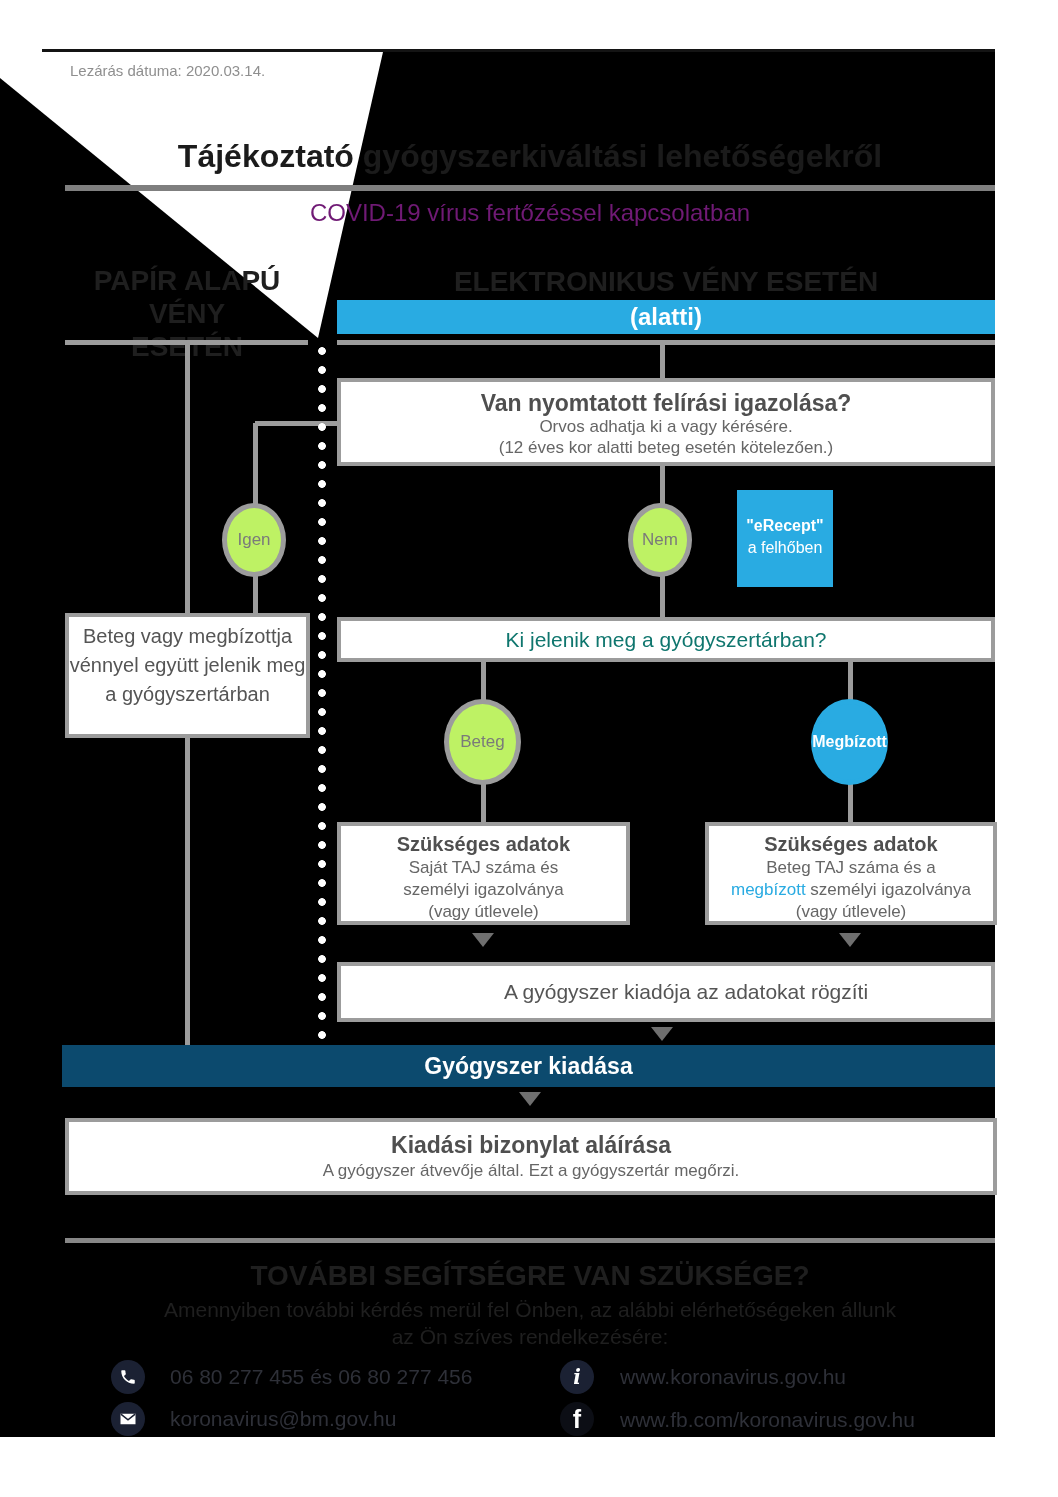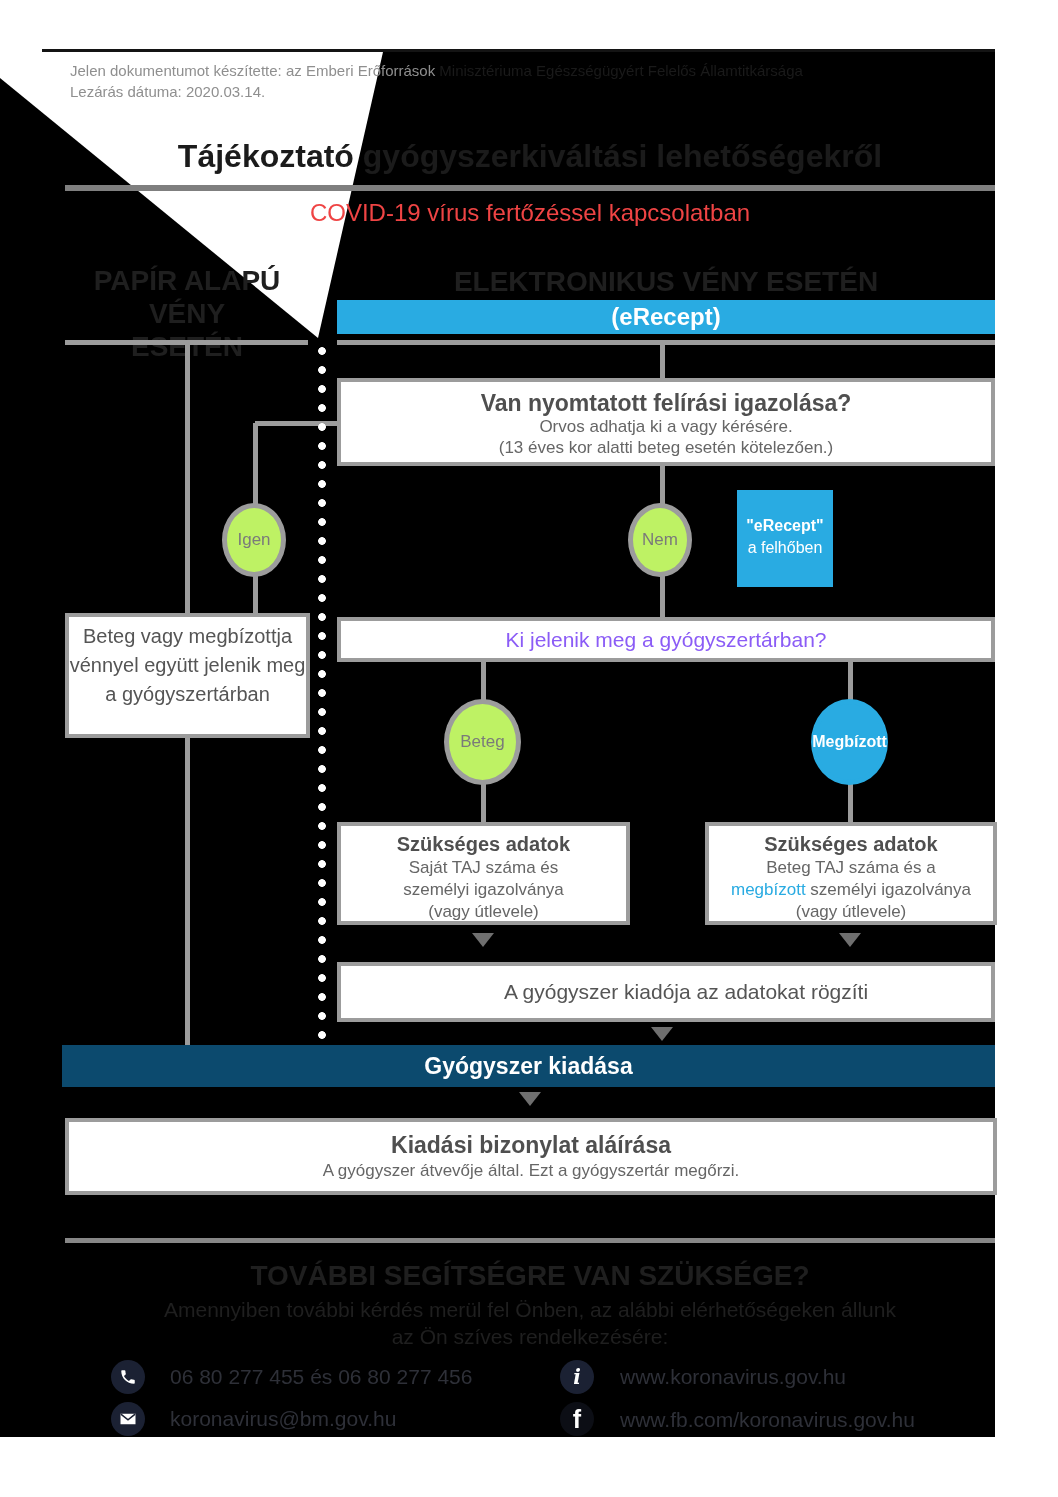--- a/index.html
+++ b/index.html
@@ -10,21 +10,21 @@
   #black-area{left:0;top:52px;width:995px;height:1385px;background:#000;}
   #white-funnel{left:0;top:52px;width:995px;height:290px;background:#fff;
       clip-path:polygon(0 0,383px 0,318px 286px,0 26px);}
   #top-rule{left:42px;top:49px;width:953px;height:3px;background:#141414;}
   
   #credit{left:70px;top:60px;width:900px;font-size:15px;line-height:21px;}
   .credit-gray{color:#8f8f8f;}
   .credit-dark{color:#1a1a1a;}
   #doc-title{left:65px;top:138px;width:930px;text-align:center;font-size:32px;font-weight:bold;color:#1b1b1b;}
   #title-rule{left:65px;top:185px;width:930px;height:6px;background:#7f7f7f;}
-  #doc-subtitle{left:65px;top:199px;width:930px;text-align:center;font-size:24px;color:#ef4444;}
+  #doc-subtitle{left:65px;top:199px;width:930px;text-align:center;font-size:24px;color:#701a75;}
   
   #paper-header{left:52px;top:264px;width:270px;text-align:center;font-size:28px;font-weight:bold;
       color:#1f1f1f;line-height:33px;}
   #electronic-header{left:337px;top:266px;width:658px;text-align:center;font-size:28px;font-weight:bold;color:#1f1f1f;}
   #erecept-banner{left:337px;top:300px;width:658px;height:34px;background:#29abe2;color:#fff;
       font-weight:bold;font-size:24px;text-align:center;line-height:34px;}
   
   .hline,.vline{background:#9c9c9c;}
   #line-paper-top{left:65px;top:340px;width:243px;height:5px;}
   #line-elec-top{left:337px;top:340px;width:658px;height:5px;}
@@ -41,21 +41,21 @@
       background-size:10px 19px;background-repeat:repeat-y;}
   
   .wbox{background:#fff;border:4px solid #9c9c9c;box-sizing:border-box;text-align:center;}
   #q-print-box{left:337px;top:378px;width:658px;height:88px;}
   .box-title{font-size:23px;font-weight:bold;color:#4f4f4f;}
   .box-line{font-size:17px;color:#666;}
   #q-print-box .box-title{margin-top:8px;line-height:26px;}
   #q-print-box .box-line{line-height:21px;}
   #paper-box{left:65px;top:613px;width:245px;height:125px;font-size:20px;color:#555;
       line-height:29px;padding-top:5px;}
-  #q-who-box{left:337px;top:617px;width:658px;height:45px;font-size:21px;color:#8b5cf6;line-height:37px;}
+  #q-who-box{left:337px;top:617px;width:658px;height:45px;font-size:21px;color:#0f766e;line-height:37px;}
   #data-patient-box{left:337px;top:822px;width:293px;height:103px;}
   #data-agent-box{left:705px;top:822px;width:292px;height:103px;}
   .data-box .box-title{margin-top:6px;line-height:25px;font-size:20px;}
   .data-box .box-line{line-height:22px;}
   .blue-word{color:#29abe2;}
   #record-box{left:337px;top:962px;width:658px;height:60px;font-size:21px;color:#555;line-height:52px;padding-left:40px;}
   #receipt-box{left:65px;top:1118px;width:932px;height:77px;}
   #receipt-box .box-title{margin-top:10px;line-height:27px;}
   #receipt-box .box-line{line-height:24px;}
   
@@ -100,51 +100,50 @@
 </head>
 <body>
 
 <div id="page">
 
   <div class="abs" id="black-area"></div>
   <div class="abs" id="white-funnel"></div>
   <div class="abs" id="top-rule"></div>
 
   <div class="abs" id="credit">
-    <div><span class="credit-gray">Jelen dokumentumot készítette: az Emberi Erőforrások </span><span class="credit-dark">Minisztériuma Egészségügyért Felelős Államtitkársága</span></div>
     <div class="credit-gray">Lezárás dátuma: 2020.03.14.</div>
   </div>
 
   <div class="abs" id="doc-title">Tájékoztató gyógyszerkiváltási lehetőségekről</div>
   <div class="abs" id="title-rule"></div>
   <div class="abs" id="doc-subtitle">COVID-19 vírus fertőzéssel kapcsolatban</div>
 
   <div class="abs" id="paper-header">
     <div>PAPÍR ALAPÚ VÉNY</div>
     <div>ESETÉN</div>
   </div>
   <div class="abs" id="electronic-header">ELEKTRONIKUS VÉNY ESETÉN</div>
-  <div class="abs" id="erecept-banner">(eRecept)</div>
+  <div class="abs" id="erecept-banner">(alatti)</div>
 
   <div class="abs hline" id="line-paper-top"></div>
   <div class="abs hline" id="line-elec-top"></div>
   <div class="abs vline" id="v-left-a"></div>
   <div class="abs hline" id="h-igen"></div>
   <div class="abs vline" id="v-igen"></div>
   <div class="abs vline" id="v-left-b"></div>
   <div class="abs vline" id="v-nem-top"></div>
   <div class="abs vline" id="v-nem-bot"></div>
   <div class="abs vline" id="v-beteg"></div>
   <div class="abs vline" id="v-megbizott"></div>
   <div class="abs" id="dotted-line"></div>
 
   <div class="abs wbox" id="q-print-box">
     <div class="box-title">Van nyomtatott felírási igazolása?</div>
     <div class="box-line">Orvos adhatja ki a vagy kérésére.</div>
-    <div class="box-line">(13 éves kor alatti beteg esetén kötelezően.)</div>
+    <div class="box-line">(12 éves kor alatti beteg esetén kötelezően.)</div>
   </div>
 
   <div class="abs circle" id="igen-circle">Igen</div>
   <div class="abs circle" id="nem-circle">Nem</div>
 
   <div class="abs" id="cloud-box">
     <div class="c1">"eRecept"</div>
     <div>a felhőben</div>
   </div>
 

